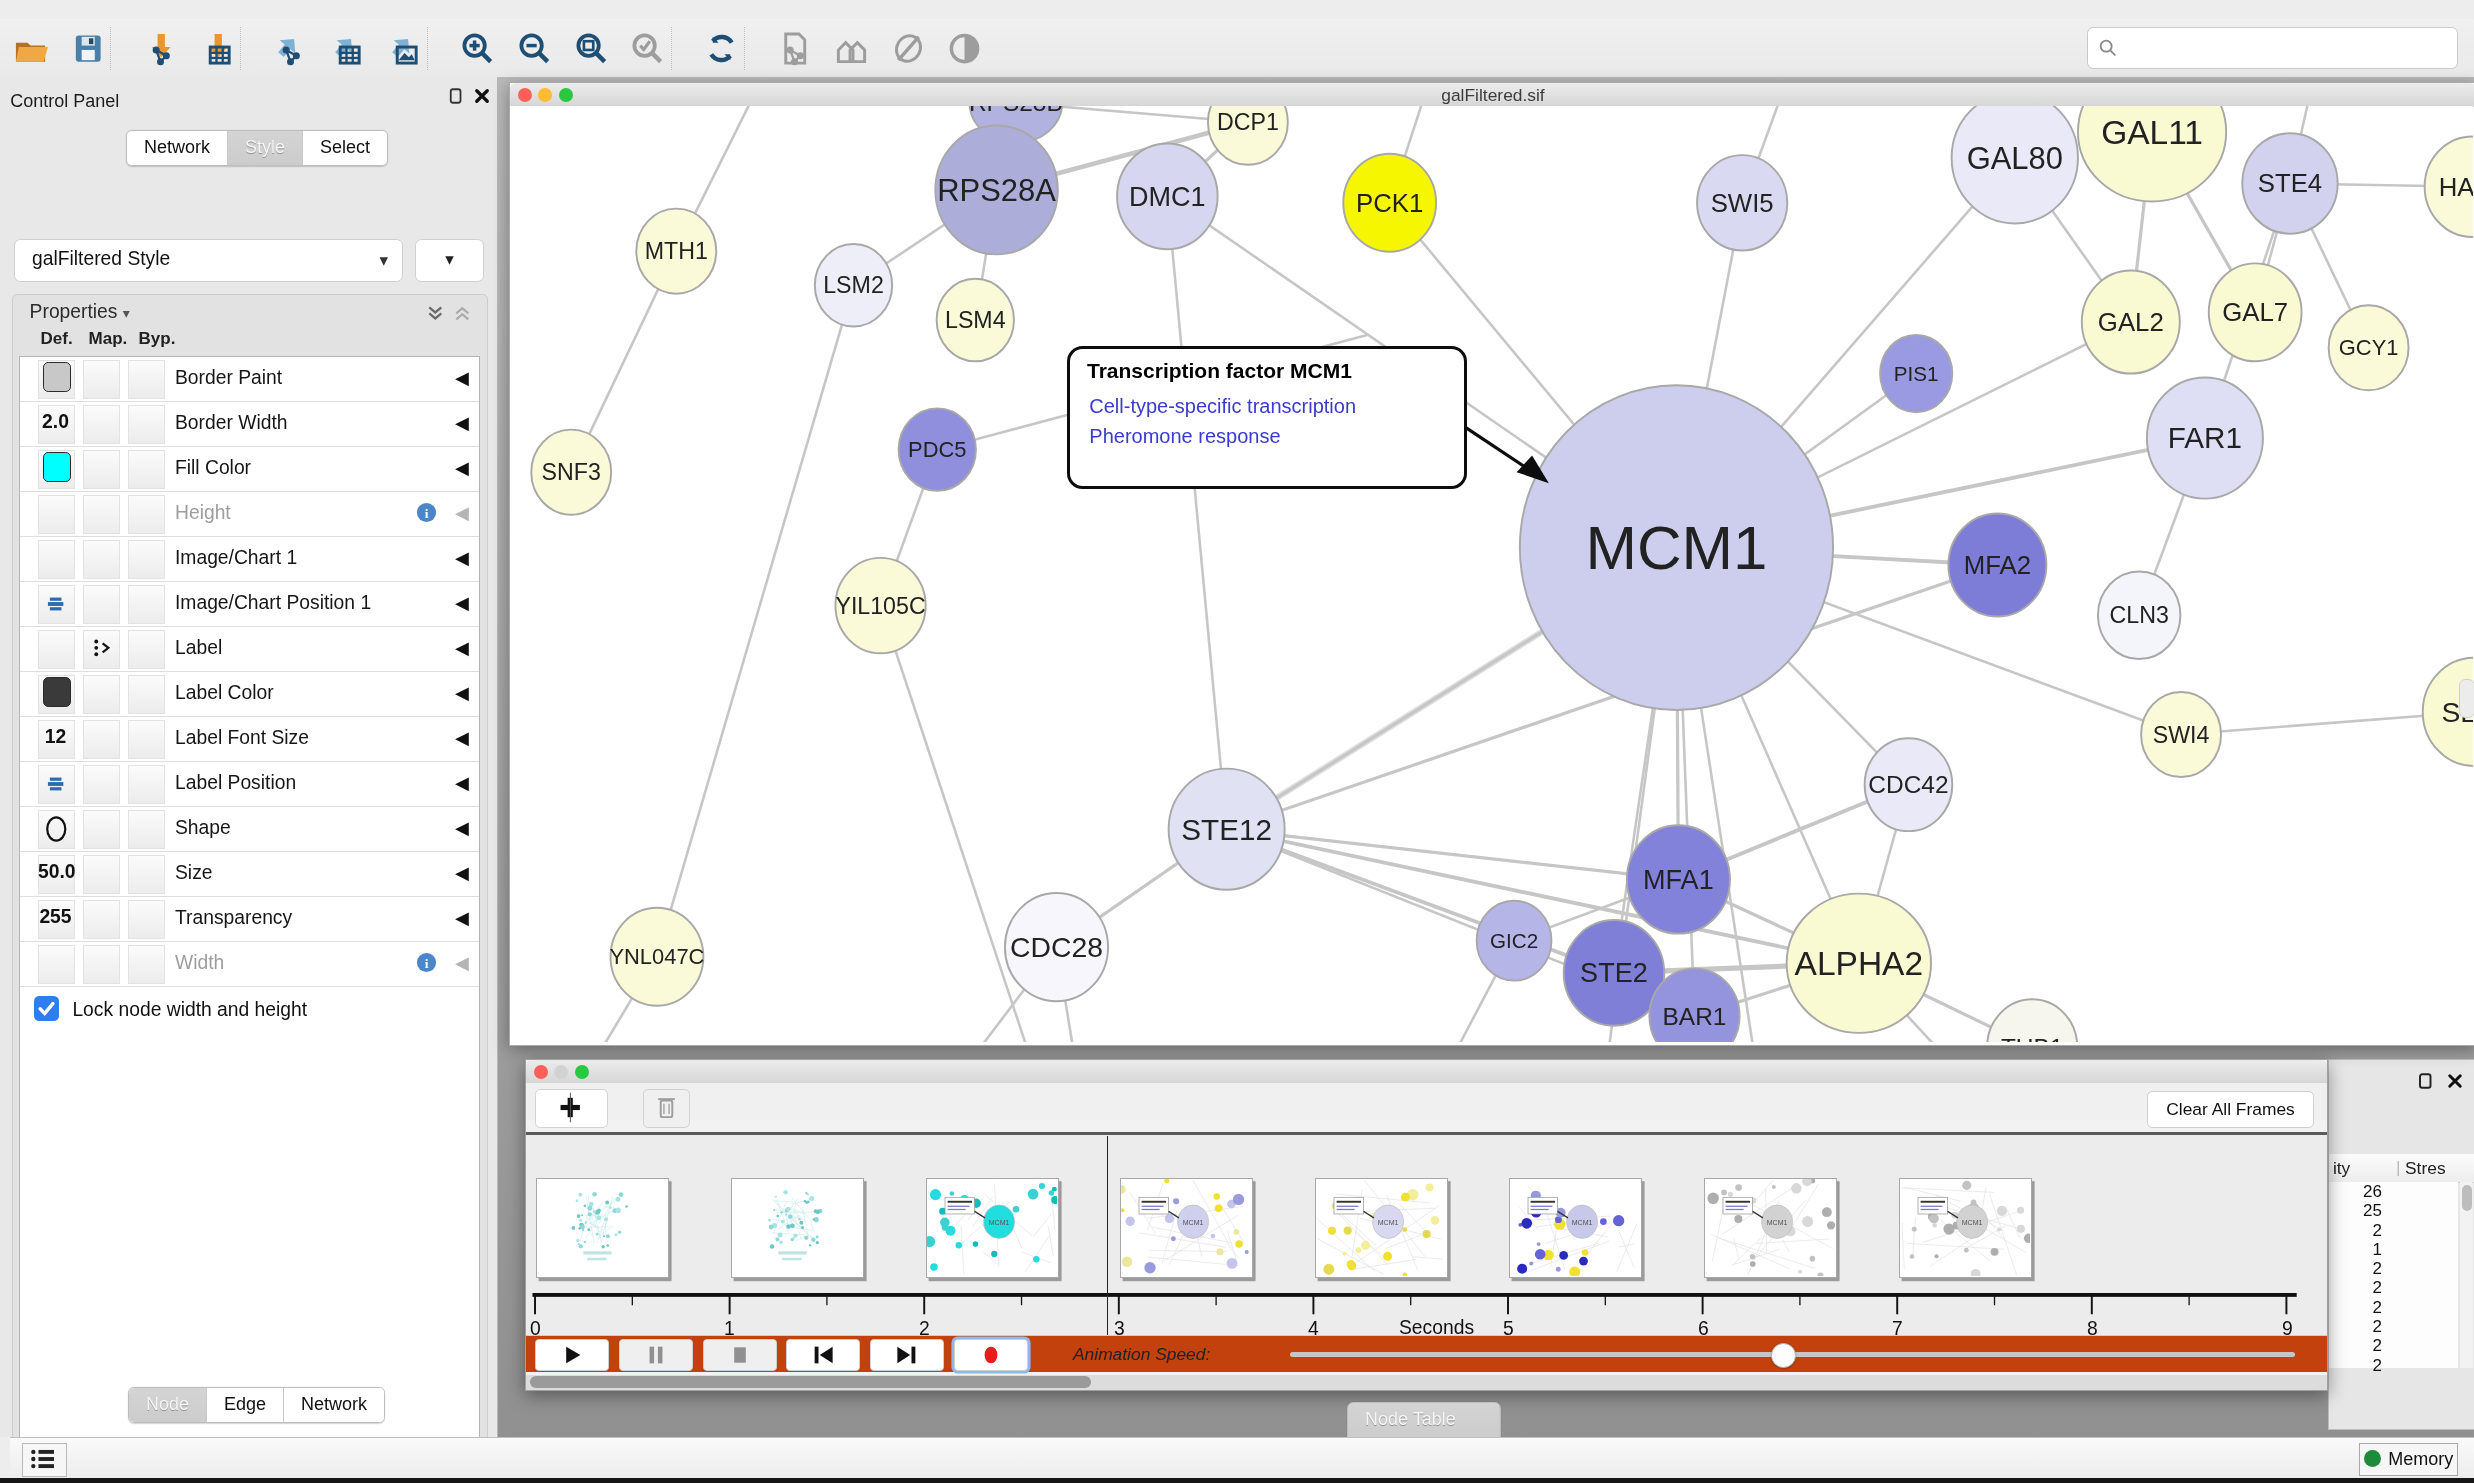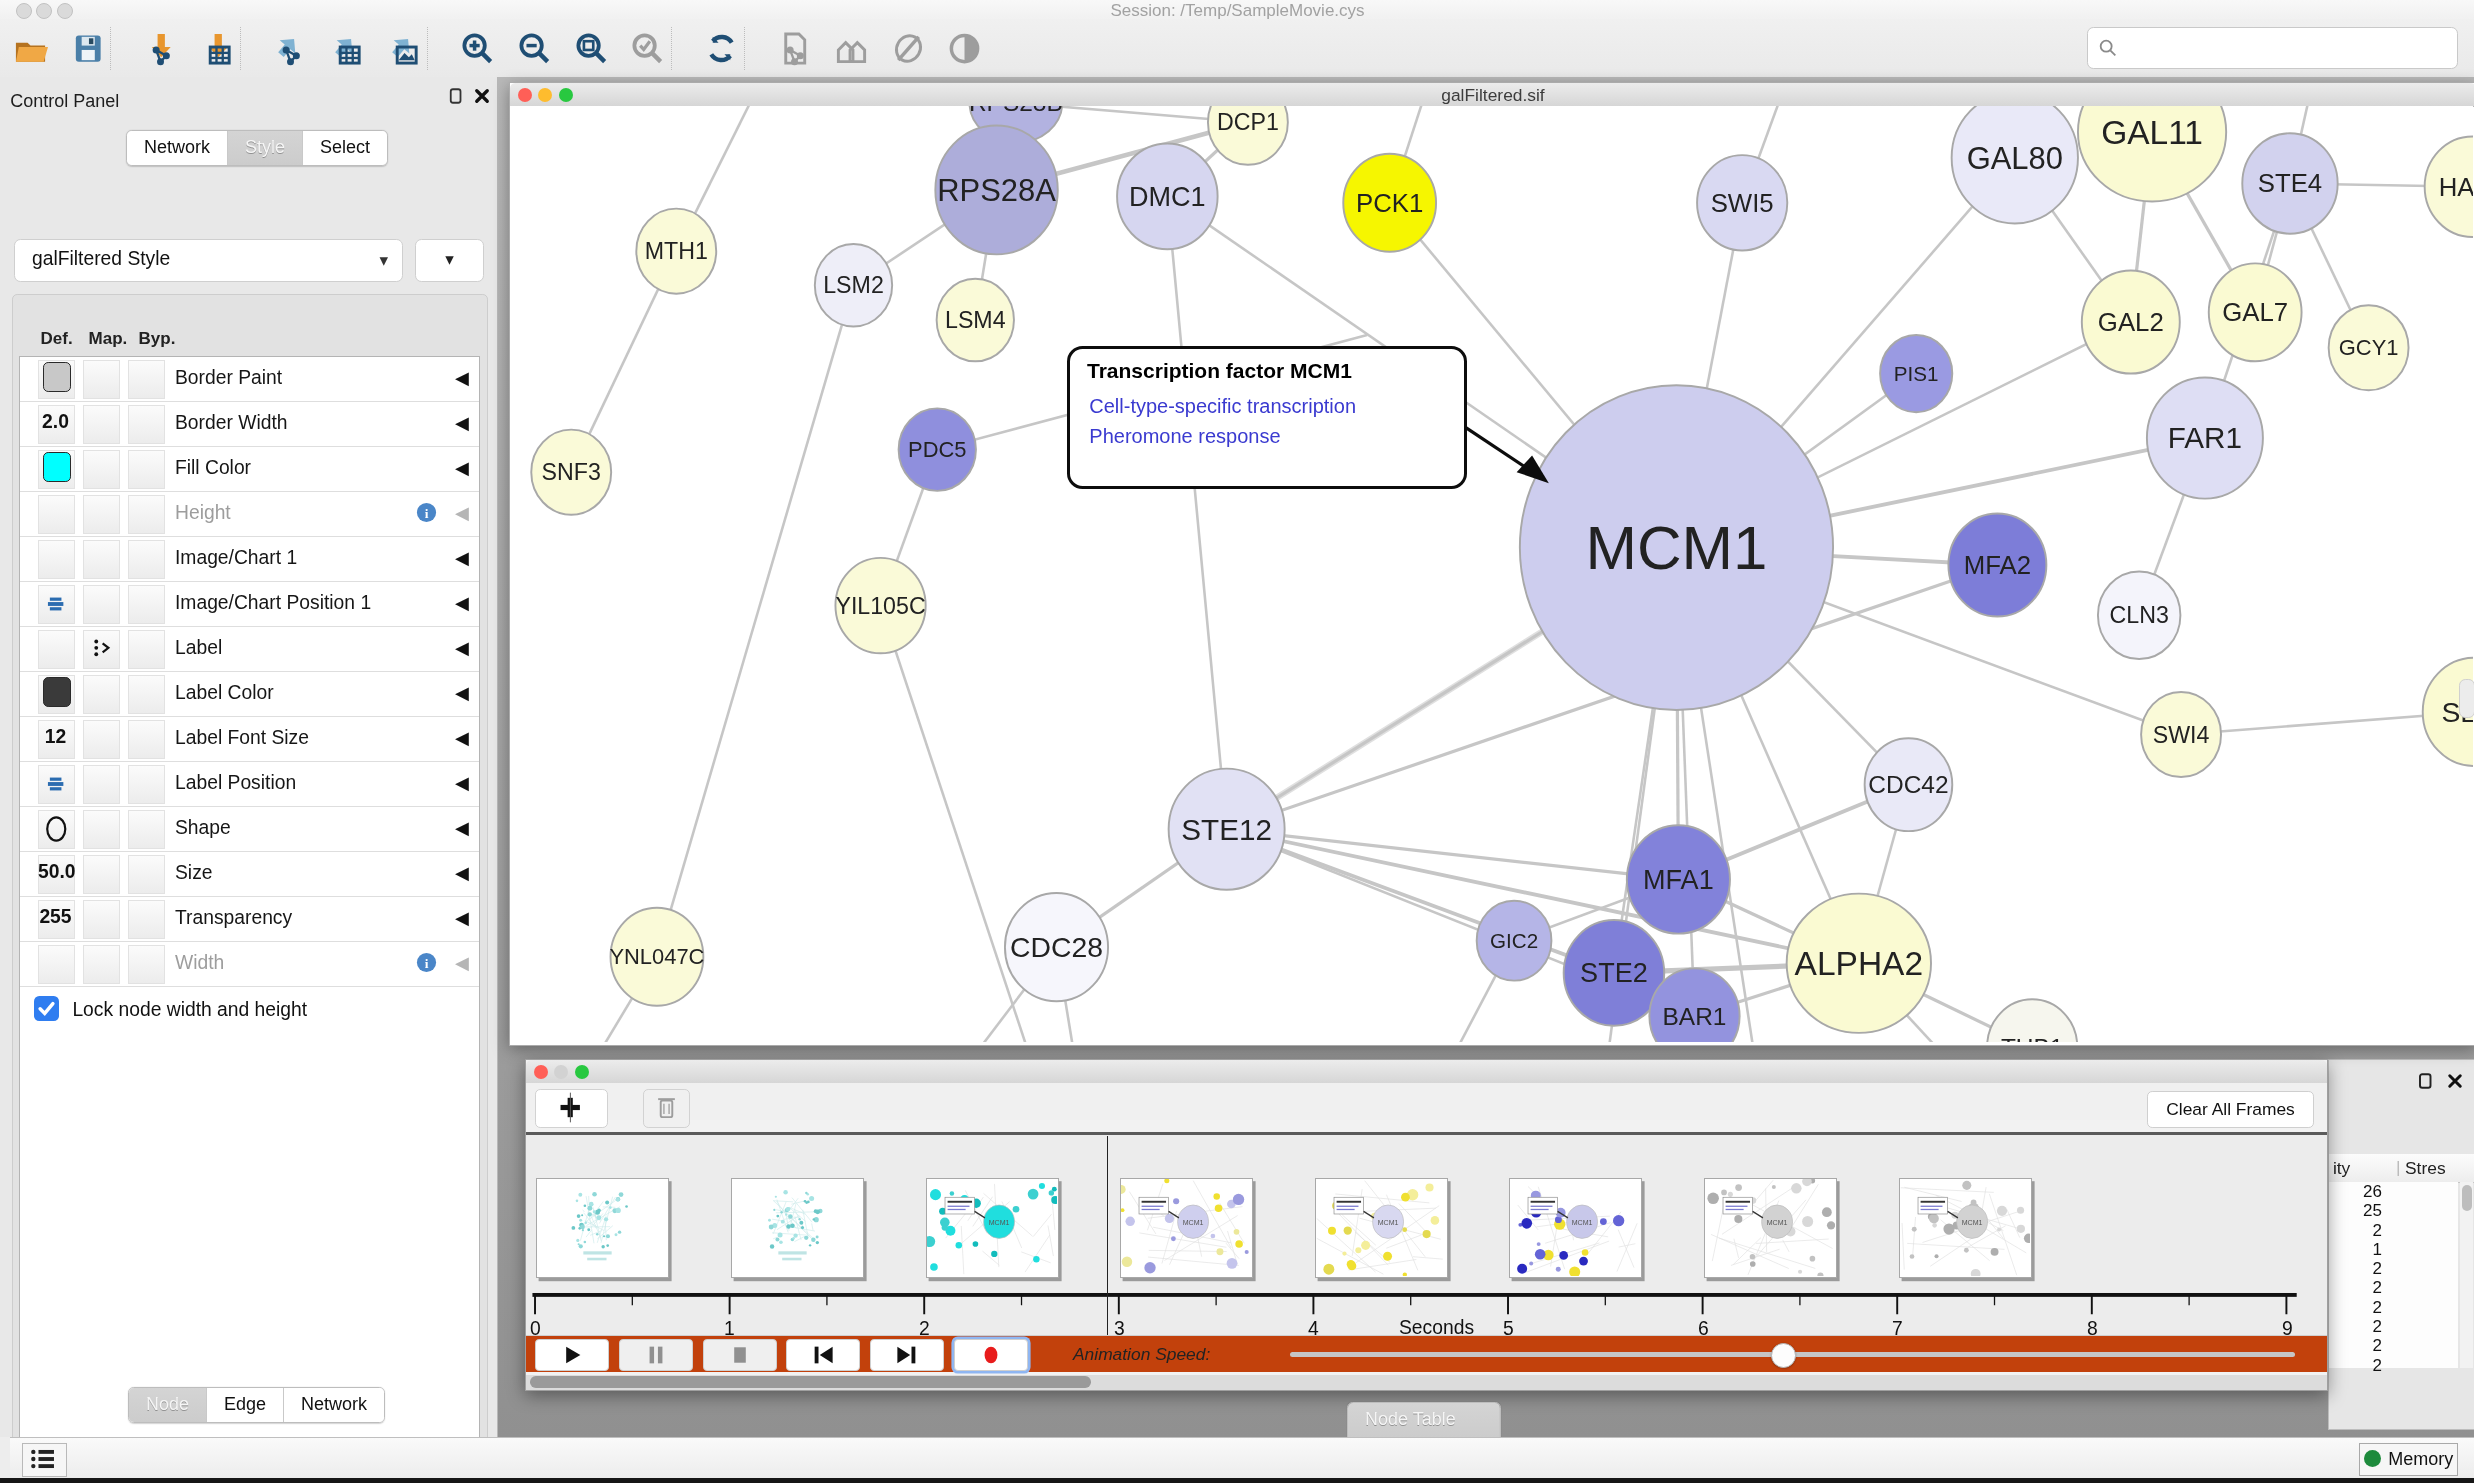--- a/index.html
+++ b/index.html
@@ -116,26 +116,20 @@
                vertical-align:-1.9px;margin-right:7.7px;}
   #blackstrip{left:0;top:1478px;width:2475px;height:5.2px;background:#161616;}
   svg{display:block;}
   .nodelabel{fill:#222;}
 </style>
 </head>
 <body>
 
 <div id="app">
 
-  <div id="titlebar" class="abs">
-    <span class="tl" style="left:15.5px;background:#dadada;border:0.6px solid #c2c2c2;"></span>
-    <span class="tl" style="left:36px;background:#dadada;border:0.6px solid #c2c2c2;"></span>
-    <span class="tl" style="left:57px;background:#dadada;border:0.6px solid #c2c2c2;"></span>
-    <div class="title">Session: /Temp/SampleMovie.cys</div>
-  </div>
 
   <div id="toolbar" class="abs">
     <div id="tb-icons">
         <div class="tb-icon" style="left:13px;">
           <svg width="35" height="35" viewBox="0 0 24 24">
             <path d="M2 8 h8 l2 2 h10 v11 H2z" fill="#b5721f"></path>
             <path d="M4 11 h20 l-3 10 H2z" fill="#f0a845"></path>
           </svg>
         </div>
         <div class="tb-icon" style="left:70px;">
@@ -323,20 +317,33 @@
         <span>Select</span>
       </div>
 
     <div id="style-dd">
       <span class="val">galFiltered Style</span>
       <span class="ar">▾</span>
     </div>
     <div id="style-dd2">▾</div>
 
     <div id="props">
+      <div class="hdr">
+        <span class="t"><span>Properties</span> <span style="font-size:14px;color:#555;">▾</span></span>
+        <span style="position:absolute;right:41px;top:7.7px;">
+          <svg width="20.6" height="20.6" viewBox="0 0 24 24">
+              <path d="M5 5 L12 11 L19 5 M5 12 L12 18 L19 12" fill="none" stroke="#6a6a6a" stroke-width="2.6"></path>
+            </svg>
+          </span>
+        <span style="position:absolute;right:14px;top:7.7px;">
+          <svg width="20.6" height="20.6" viewBox="0 0 24 24">
+              <path d="M5 19 L12 13 L19 19 M5 12 L12 6 L19 12" fill="none" stroke="#ababab" stroke-width="2.6"></path>
+            </svg>
+          </span>
+      </div>
       <div class="cols">
         <span style="position:absolute;left:28px;">Def.</span>
         <span style="position:absolute;left:76px;">Map.</span>
         <span style="position:absolute;left:126px;">Byp.</span>
       </div>
       <div class="list" id="proplist">
           <div class="prow">
             <div class="pcell" style="left:18px;"></div>
             <div class="pcell" style="left:63px;"></div>
             <div class="pcell" style="left:108px;"></div>

